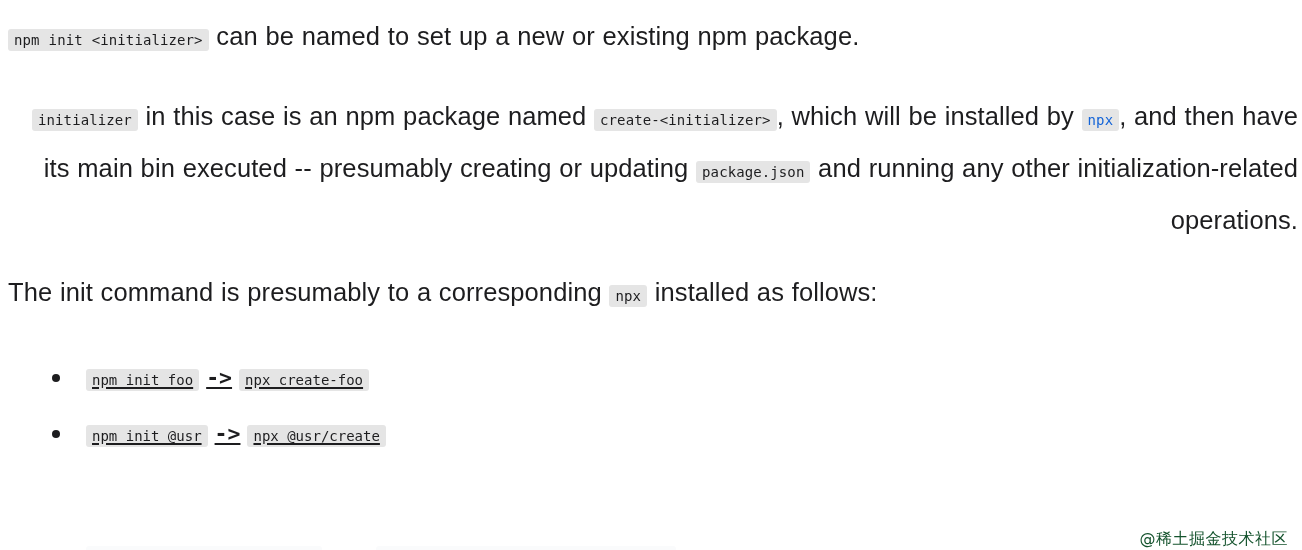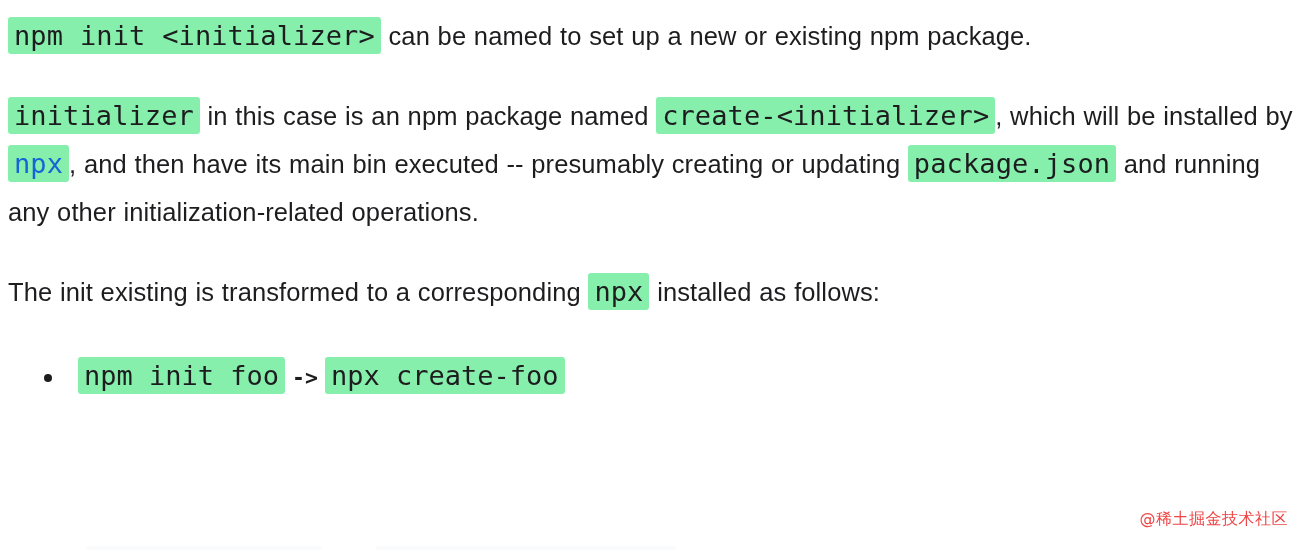--- a/index.html
+++ b/index.html
@@ -26,45 +26,46 @@
   .para {
     font-size: 25.5px;
     line-height: 48px;
     color: #1d1d1f;
     letter-spacing: 0.1px;
     word-spacing: 0.5px;
     margin: 0;
   }
 
   .p1 { position: absolute; left: 8px; top: 12px;  width: 1290px; }
-  .p2 { position: absolute; left: 8px; top: 92px;  width: 1290px; }
+  .p2 { position: absolute; left: 8px; top: 92px;  width: 1290px; text-align: right; }
   .p3 { position: absolute; left: 8px; top: 268px; width: 1290px; }
 
   code, .code {
     font-family: "DejaVu Sans Mono", "Liberation Mono", monospace;
-    font-size: 27px;
-    background: #86efac;
+    font-size: 14px;
+    background: #e5e5e5;
     color: #1d1d1f;
     border-radius: 3px;
     padding: 3px 6px;
     white-space: pre;
   }
 
   code.link {
     color: #1565d8;
   }
 
   ul.bullets {
     position: absolute;
-    left: 0;
+    left: 8px;
     top: 348px;
     width: 1280px;
     margin: 0;
     padding: 0;
     list-style: none;
+    text-decoration: underline;
   }
   ul.bullets li {
     position: relative;
     height: 56px;
     line-height: 56px;
     padding-left: 78px;
     font-size: 25.5px;
     color: #1d1d1f;
     white-space: nowrap;
   }
@@ -81,23 +82,23 @@
     font-family: "DejaVu Sans Mono", "Liberation Mono", monospace;
     font-size: 21.5px;
     color: #1d1d1f;
     padding: 0 7px;
     font-weight: bold;
   }
 
   .watermark {
     position: absolute;
     right: 14px;
-    bottom: 20px;
+    bottom: 0;
     font-size: 16px;
-    color: #ef4444;
+    color: #14532d;
     font-family: "DejaVu Sans", sans-serif;
     letter-spacing: 0.5px;
     white-space: nowrap;
     margin-top: 28px;
   }
 
   
   .cutoff-row {
     position: absolute;
     left: 86px;
@@ -123,26 +124,29 @@
 
   <p class="para p1">
     <code class="code">npm init &lt;initializer&gt;</code><span> can be named to set up a new or existing npm package.</span>
   </p>
 
   <p class="para p2">
     <code class="code">initializer</code><span> in this case is an npm package named </span><code class="code">create-&lt;initializer&gt;</code><span>, which will be installed by </span><code class="code link">npx</code><span>, and then have its main bin executed -- presumably creating or updating </span><code class="code">package.json</code><span> and running any other initialization-related operations.</span>
   </p>
 
   <p class="para p3">
-    <span>The init existing is transformed to a corresponding </span><code class="code">npx</code><span> installed as follows:</span>
+    <span>The init command is presumably to a corresponding </span><code class="code">npx</code><span> installed as follows:</span>
   </p>
 
   <ul class="bullets">
     <li>
       <span class="dot"></span><code class="code">npm init foo</code><span class="arrow">-&gt;</span><code class="code">npx create-foo</code>
+    </li>
+    <li>
+      <span class="dot"></span><code class="code">npm init @usr</code><span class="arrow">-&gt;</span><code class="code">npx @usr/create</code>
     </li>
   </ul>
 
   <div class="cutoff-row">
     <span class="cutoff-a"></span>
     <span class="cutoff-b"></span>
   </div>
 
   <div class="watermark">@稀土掘金技术社区</div>
 

